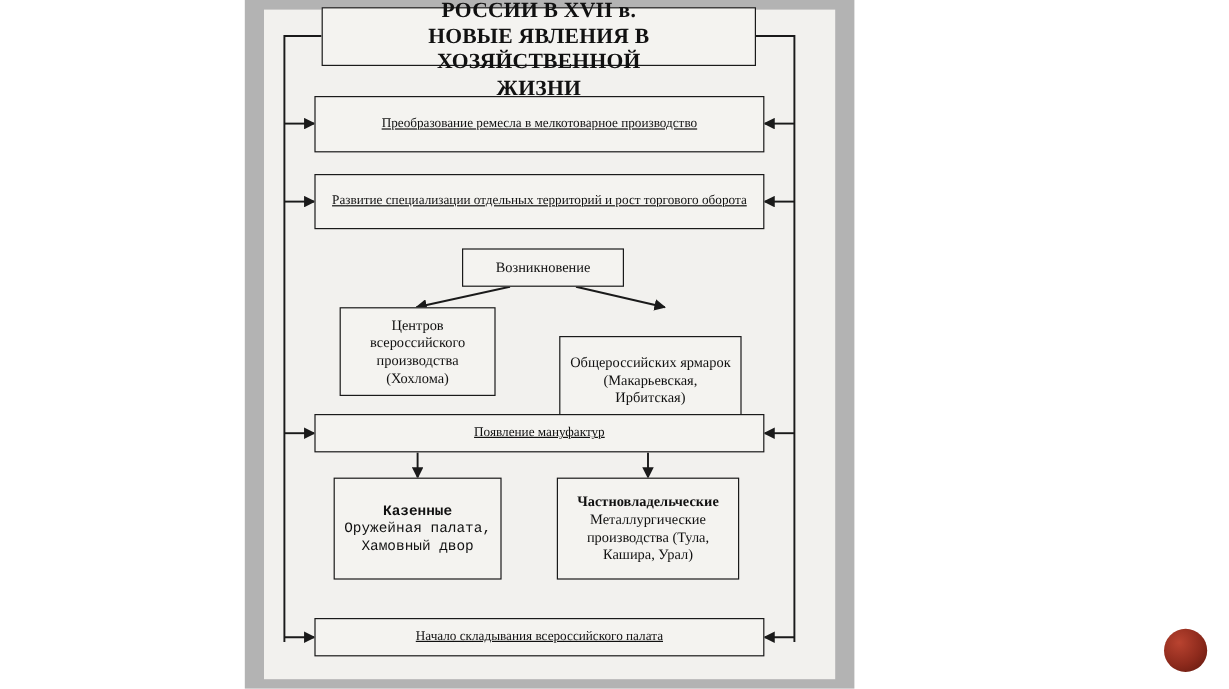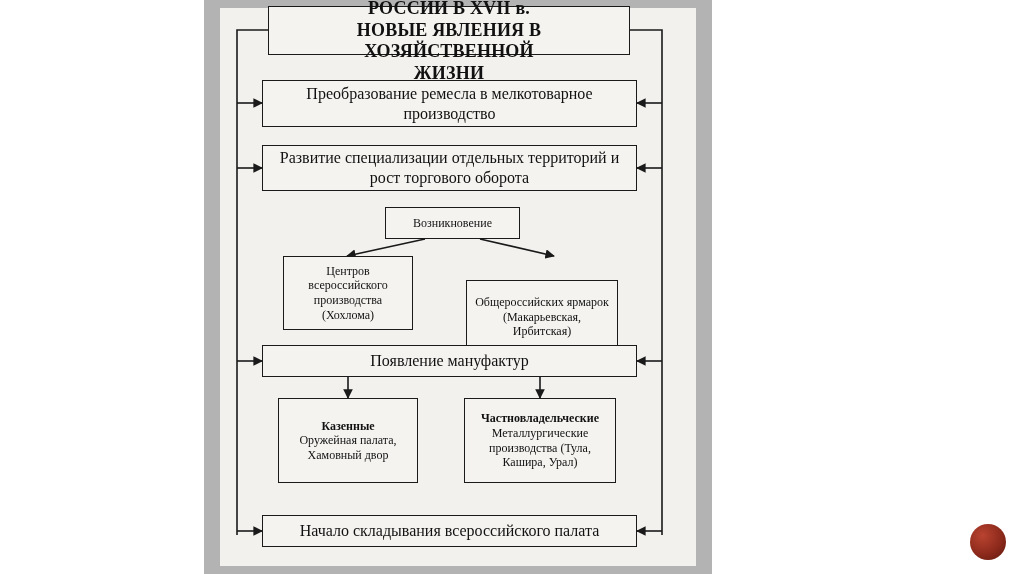--- a/index.html
+++ b/index.html
@@ -49,21 +49,21 @@
     color: #111111;
     line-height: 1.22;
     padding: 3px 6px;
   }
   .box .inner { width: 100%; }
   .title-box {
     font-weight: bold;
     font-size: 18px;
     letter-spacing: 0.2px;
   }
-  .wide-box { font-size: 16px; }
+  .wide-box { font-size: 11px; text-decoration: underline; }
   .sub-box { font-size: 12px; }
   .bold-line { font-weight: bold; display: block; }
   
   svg.wires {
     position: absolute;
     left: 0; top: 0;
     width: 1024px;
     height: 574px;
     pointer-events: none;
   }
@@ -139,21 +139,21 @@
   </div>
 
   <div class="box sub-box" style="left:466px; top:256px; width:152px; height:74px;margin-top:24px;">
     <div class="inner">Общероссийских ярмарок (Макарьевская, Ирбитская)</div>
   </div>
 
   <div class="box wide-box" style="left:262px; top:345px; width:375px; height:32px;">
     <div class="inner">Появление мануфактур</div>
   </div>
 
-  <div class="box sub-box" style="left:278px; top:398px; width:140px; height:85px;">
+  <div class="box sub-box" style="left:278px; top:398px; width:140px; height:85px;font-family:Liberation Mono, monospace;">
     <div class="inner">
       <span class="bold-line">Казенные</span>
       <span>Оружейная палата, Хамовный двор</span>
     </div>
   </div>
 
   <div class="box sub-box" style="left:464px; top:398px; width:152px; height:85px;">
     <div class="inner">
       <span class="bold-line">Частновладельческие</span>
       <span>Металлургические производства (Тула, Кашира, Урал)</span>

